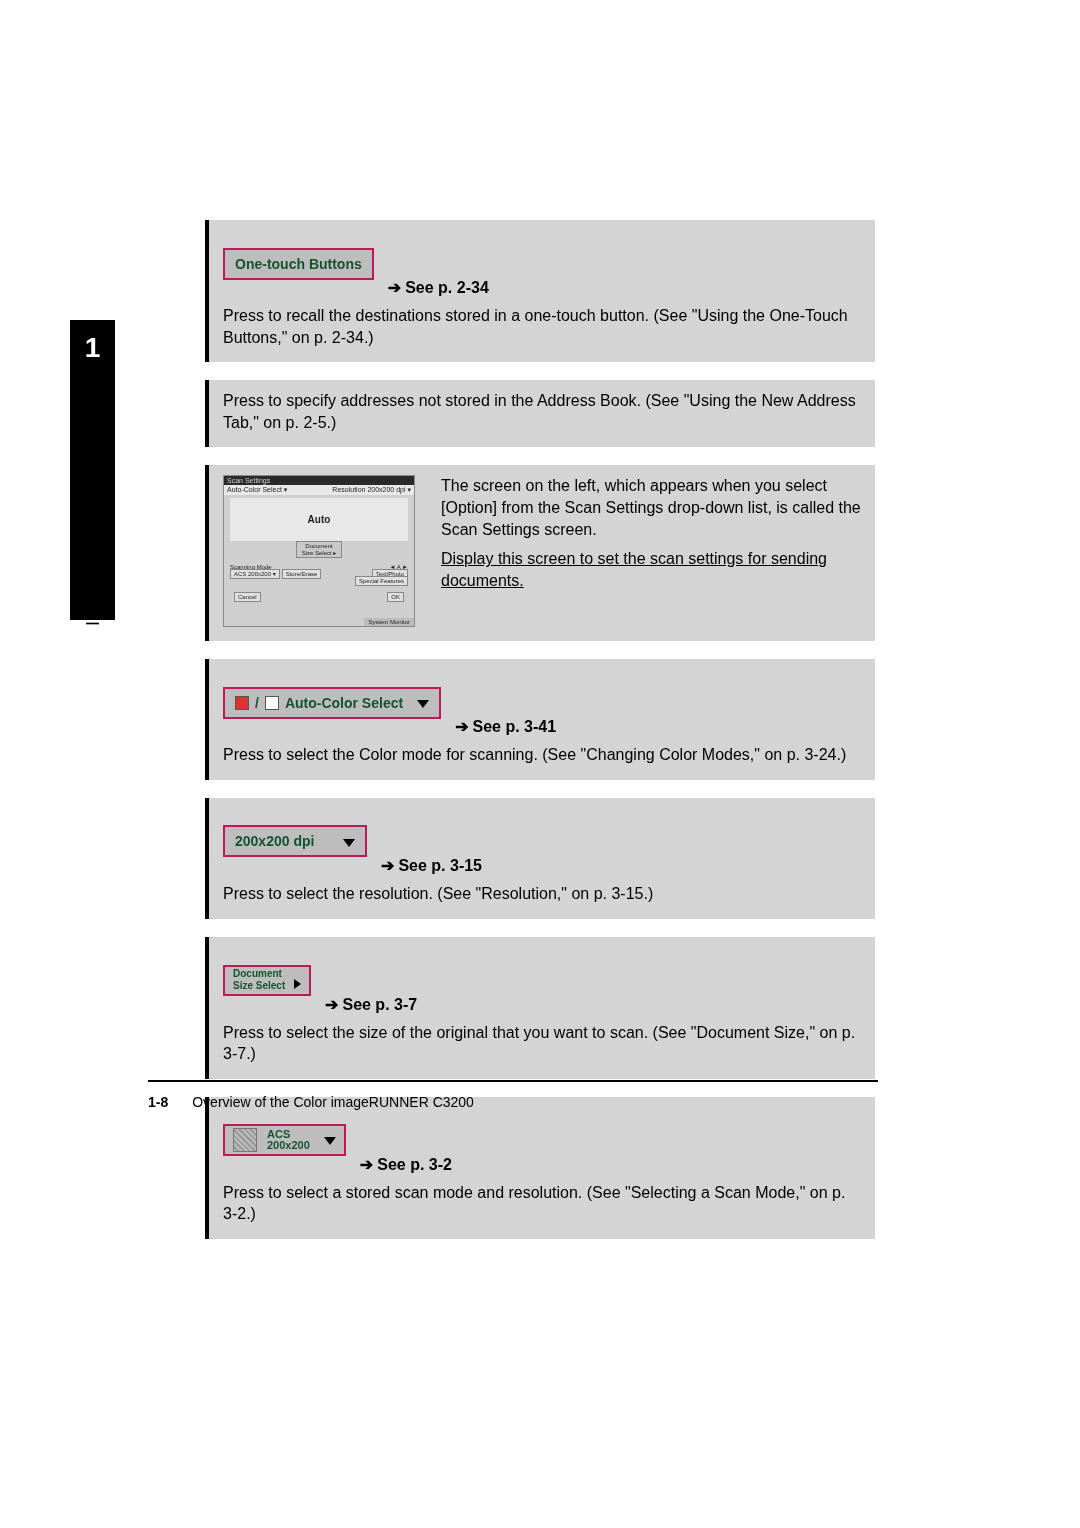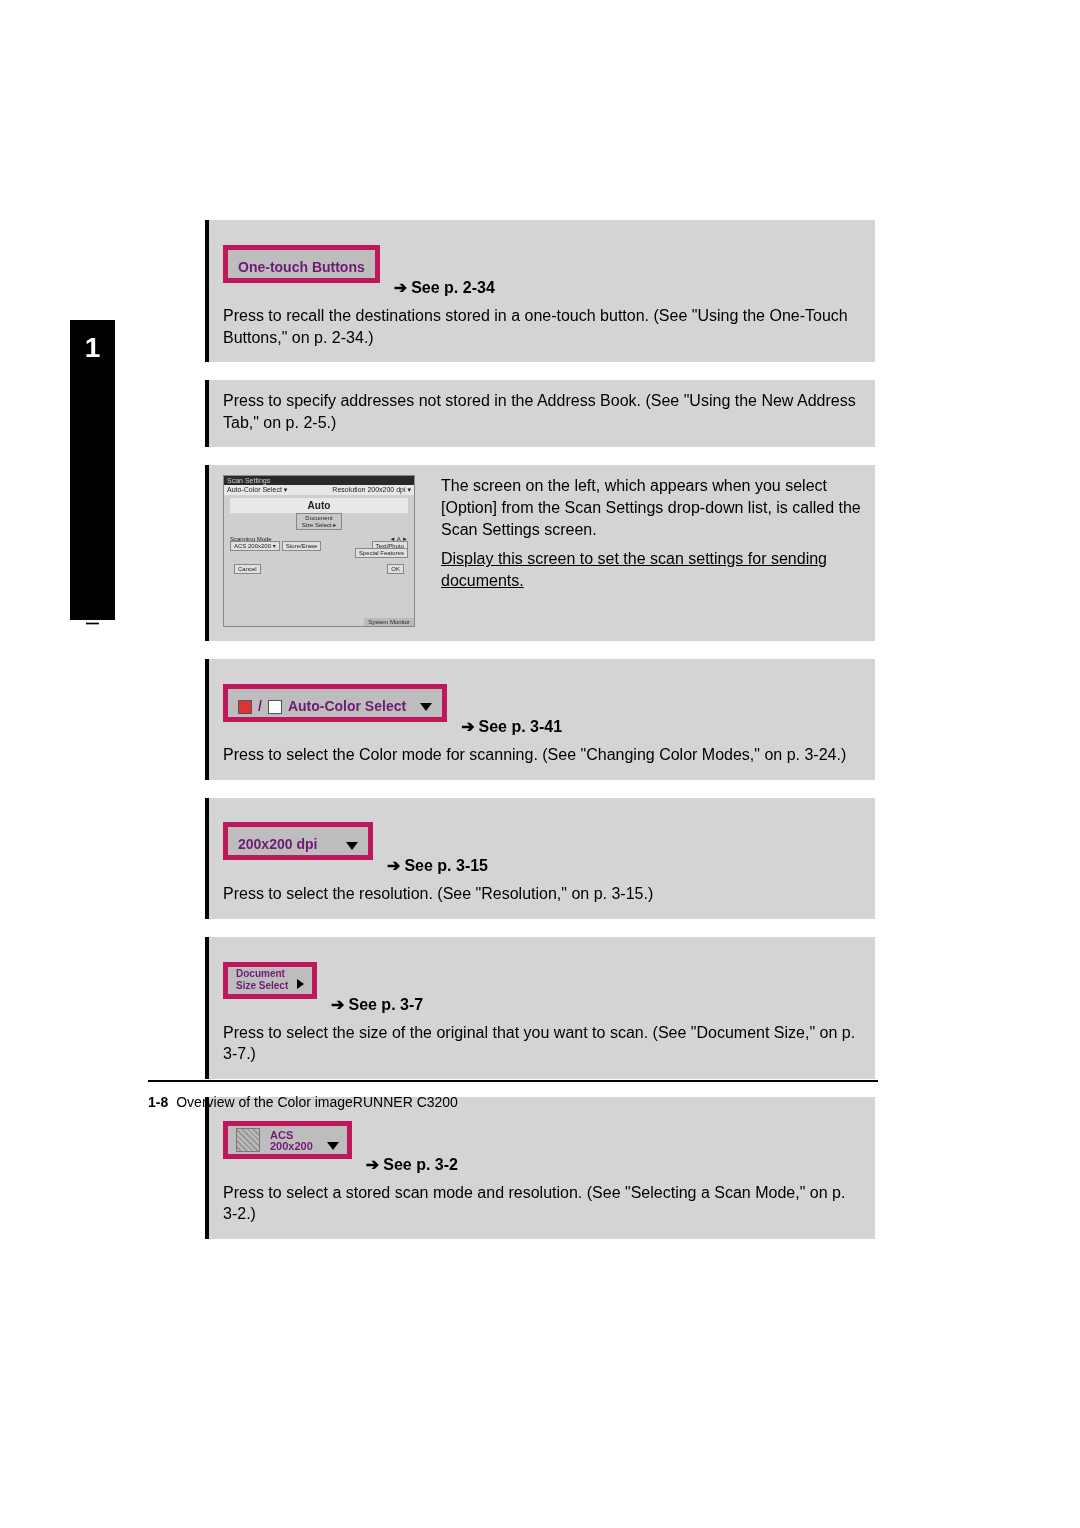--- a/index.html
+++ b/index.html
@@ -57,27 +57,27 @@
     margin-bottom: 18px;
   }
   .section-head {
     display: flex;
     align-items: center;
     gap: 14px;
     margin-bottom: 8px;
   }
   .btn {
     background: #bdbdbd;
-    border: 5px solid #be185d;
+    border: 2px solid #be185d;
     padding: 3px 10px;
     font-size: 14px;
     font-weight: bold;
-    color: #701a75;
+    color: #14532d;
     display: inline-flex;
-    align-items: flex-end;
+    align-items: center;
     gap: 6px;
     min-height: 22px;
   }
   .btn.tall { padding: 2px 8px; line-height: 1.05; }
   .btn .sub { font-size: 10px; font-weight: bold; display:block; }
   .btn .tri-right::after {
     content: "";
     display: inline-block;
     width: 0; height: 0;
     border-top: 5px solid transparent;
@@ -127,21 +127,21 @@
     color: #cfcfcf;
     font-size: 7px;
     padding: 1px 3px;
   }
   .scan-img .toprow {
     display:flex; justify-content:space-between;
     background:#e8e8e8; padding:1px 3px;
   }
   .scan-img .auto {
     text-align:center; font-size:10px; font-weight:bold;
-    background:#e8e8e8; margin:3px 6px 0; padding:2px 0;
+    background:#e8e8e8; margin:3px 6px 0; padding:16px 0;
   }
   .scan-img .docsel {
     text-align:center; font-size:6px; background:#c8c8c8;
     width:44px; margin:0 auto; padding:1px 0; border:1px solid #888;
   }
   .scan-img .midrow {
     display:flex; justify-content:space-between;
     padding:6px 6px 2px;
   }
   .scan-img .minibtn {
@@ -170,21 +170,21 @@
       repeating-linear-gradient(45deg,#bbb,#bbb 2px,#999 2px,#999 4px);
     border:1px solid #777; margin-right:4px; vertical-align:middle;
   }
   .acs-text { font-size:11px; font-weight:bold; line-height:1; display:inline-block; vertical-align:middle;}
   .footer-rule {
     position:absolute; left:148px; top:1080px;
     width:730px; border-top:2px solid #000;
   }
   .footer {
     position:absolute; left:148px; top:1094px;
-    display:flex; align-items:baseline; gap:8px;
+    display:flex; align-items:baseline; gap:24px;
     font-size:14px;
   }
   .footer .pgnum { font-weight:bold; }
 </style>
 </head>
 <body>
 
 <div class="page">
 
   <div class="chapter-tab">

